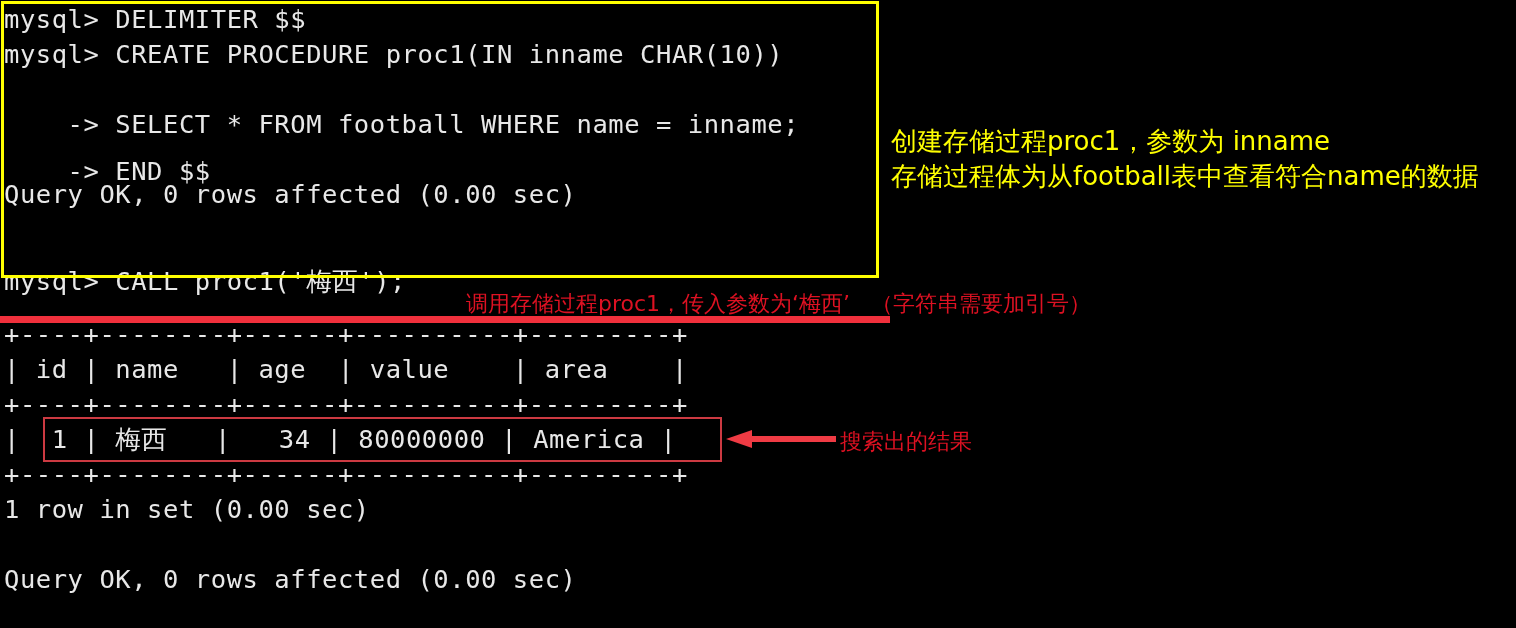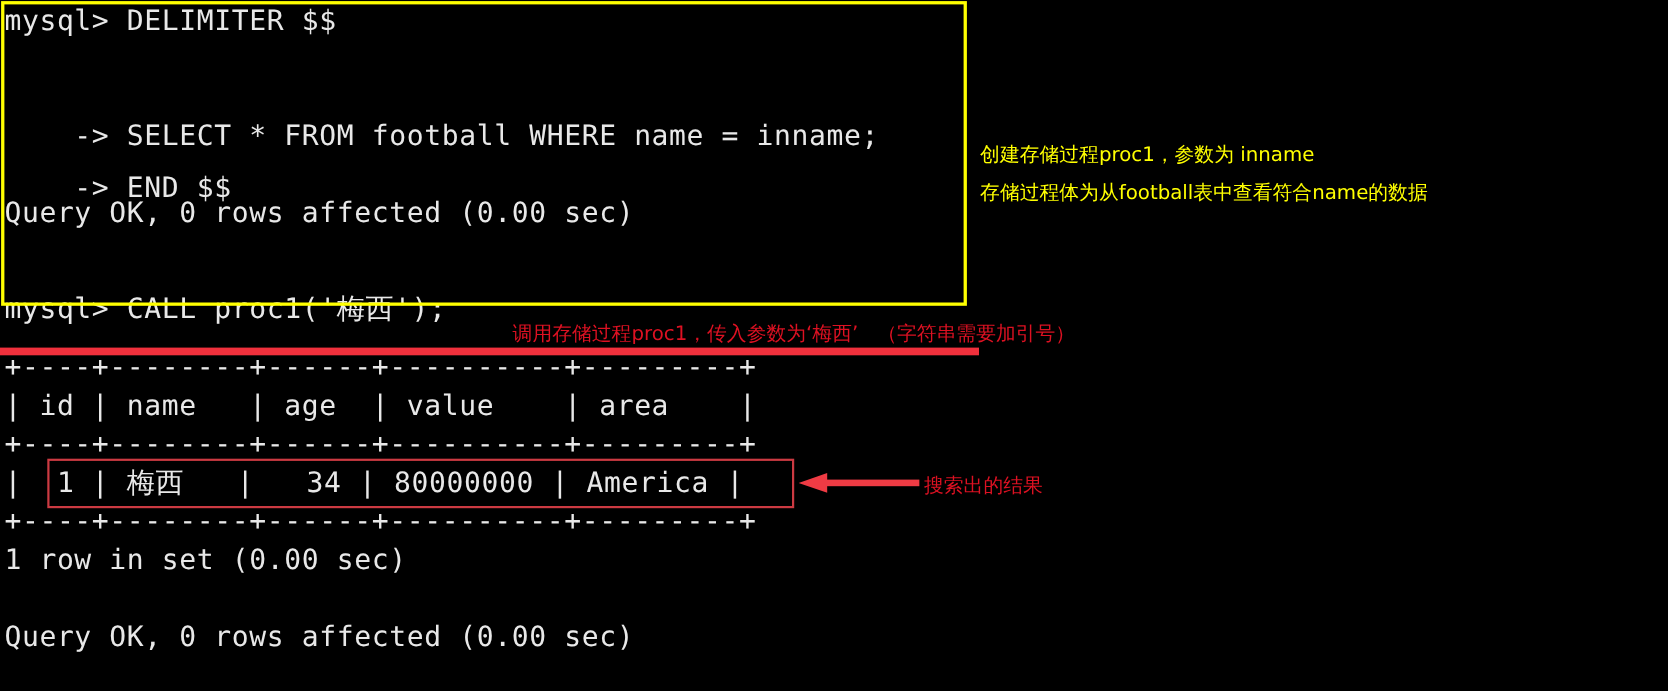--- a/index.html
+++ b/index.html
@@ -45,32 +45,32 @@
     border: 3px solid #ffff00;
     box-sizing: border-box;
     pointer-events: none;
   }
 
   
   .anno-yellow {
     position: absolute;
     color: #ffff00;
     font-family: "DejaVu Sans", "Liberation Sans", sans-serif;
-    font-size: 18px;
+    font-size: 26px;
     line-height: 30px;
     white-space: pre;
     font-weight: 400;
   }
 
   
   .anno-red {
     position: absolute;
     color: #dd1122;
     font-family: "DejaVu Sans", "Liberation Sans", sans-serif;
-    font-size: 18px;
+    font-size: 22px;
     line-height: 28px;
     white-space: pre;
     font-weight: 400;
   }
 
   
   #red-underline {
     position: absolute;
     left: 0px;
     top: 316px;
@@ -99,20 +99,21 @@
     width: 110px;
     height: 34px;
   }
 </style>
 </head>
 <body>
 
 <div id="screen">
 
   <div class="term-line" style="top:2px">mysql&gt; DELIMITER $$</div>
+  <div class="term-line" style="top:37px">mysql&gt; CREATE PROCEDURE proc1(IN inname CHAR(10))</div>
   <div class="term-line" style="top:107px">    -&gt; SELECT * FROM football WHERE name = inname;</div>
   <div class="term-line" style="top:154px">    -&gt; END $$</div>
   <div class="term-line" style="top:177px">Query OK, 0 rows affected (0.00 sec)</div>
   <div class="term-line" style="top:212px"></div>
   <div class="term-line" style="top:264px">mysql&gt; CALL proc1('梅西');</div>
   <div class="term-line" style="top:317px">+----+--------+------+----------+---------+</div>
   <div class="term-line" style="top:352px">| id | name   | age  | value    | area    |</div>
   <div class="term-line" style="top:387px">+----+--------+------+----------+---------+</div>
   <div class="term-line" style="top:422px">|  1 | 梅西   |   34 | 80000000 | America |</div>
   <div class="term-line" style="top:457px">+----+--------+------+----------+---------+</div>

